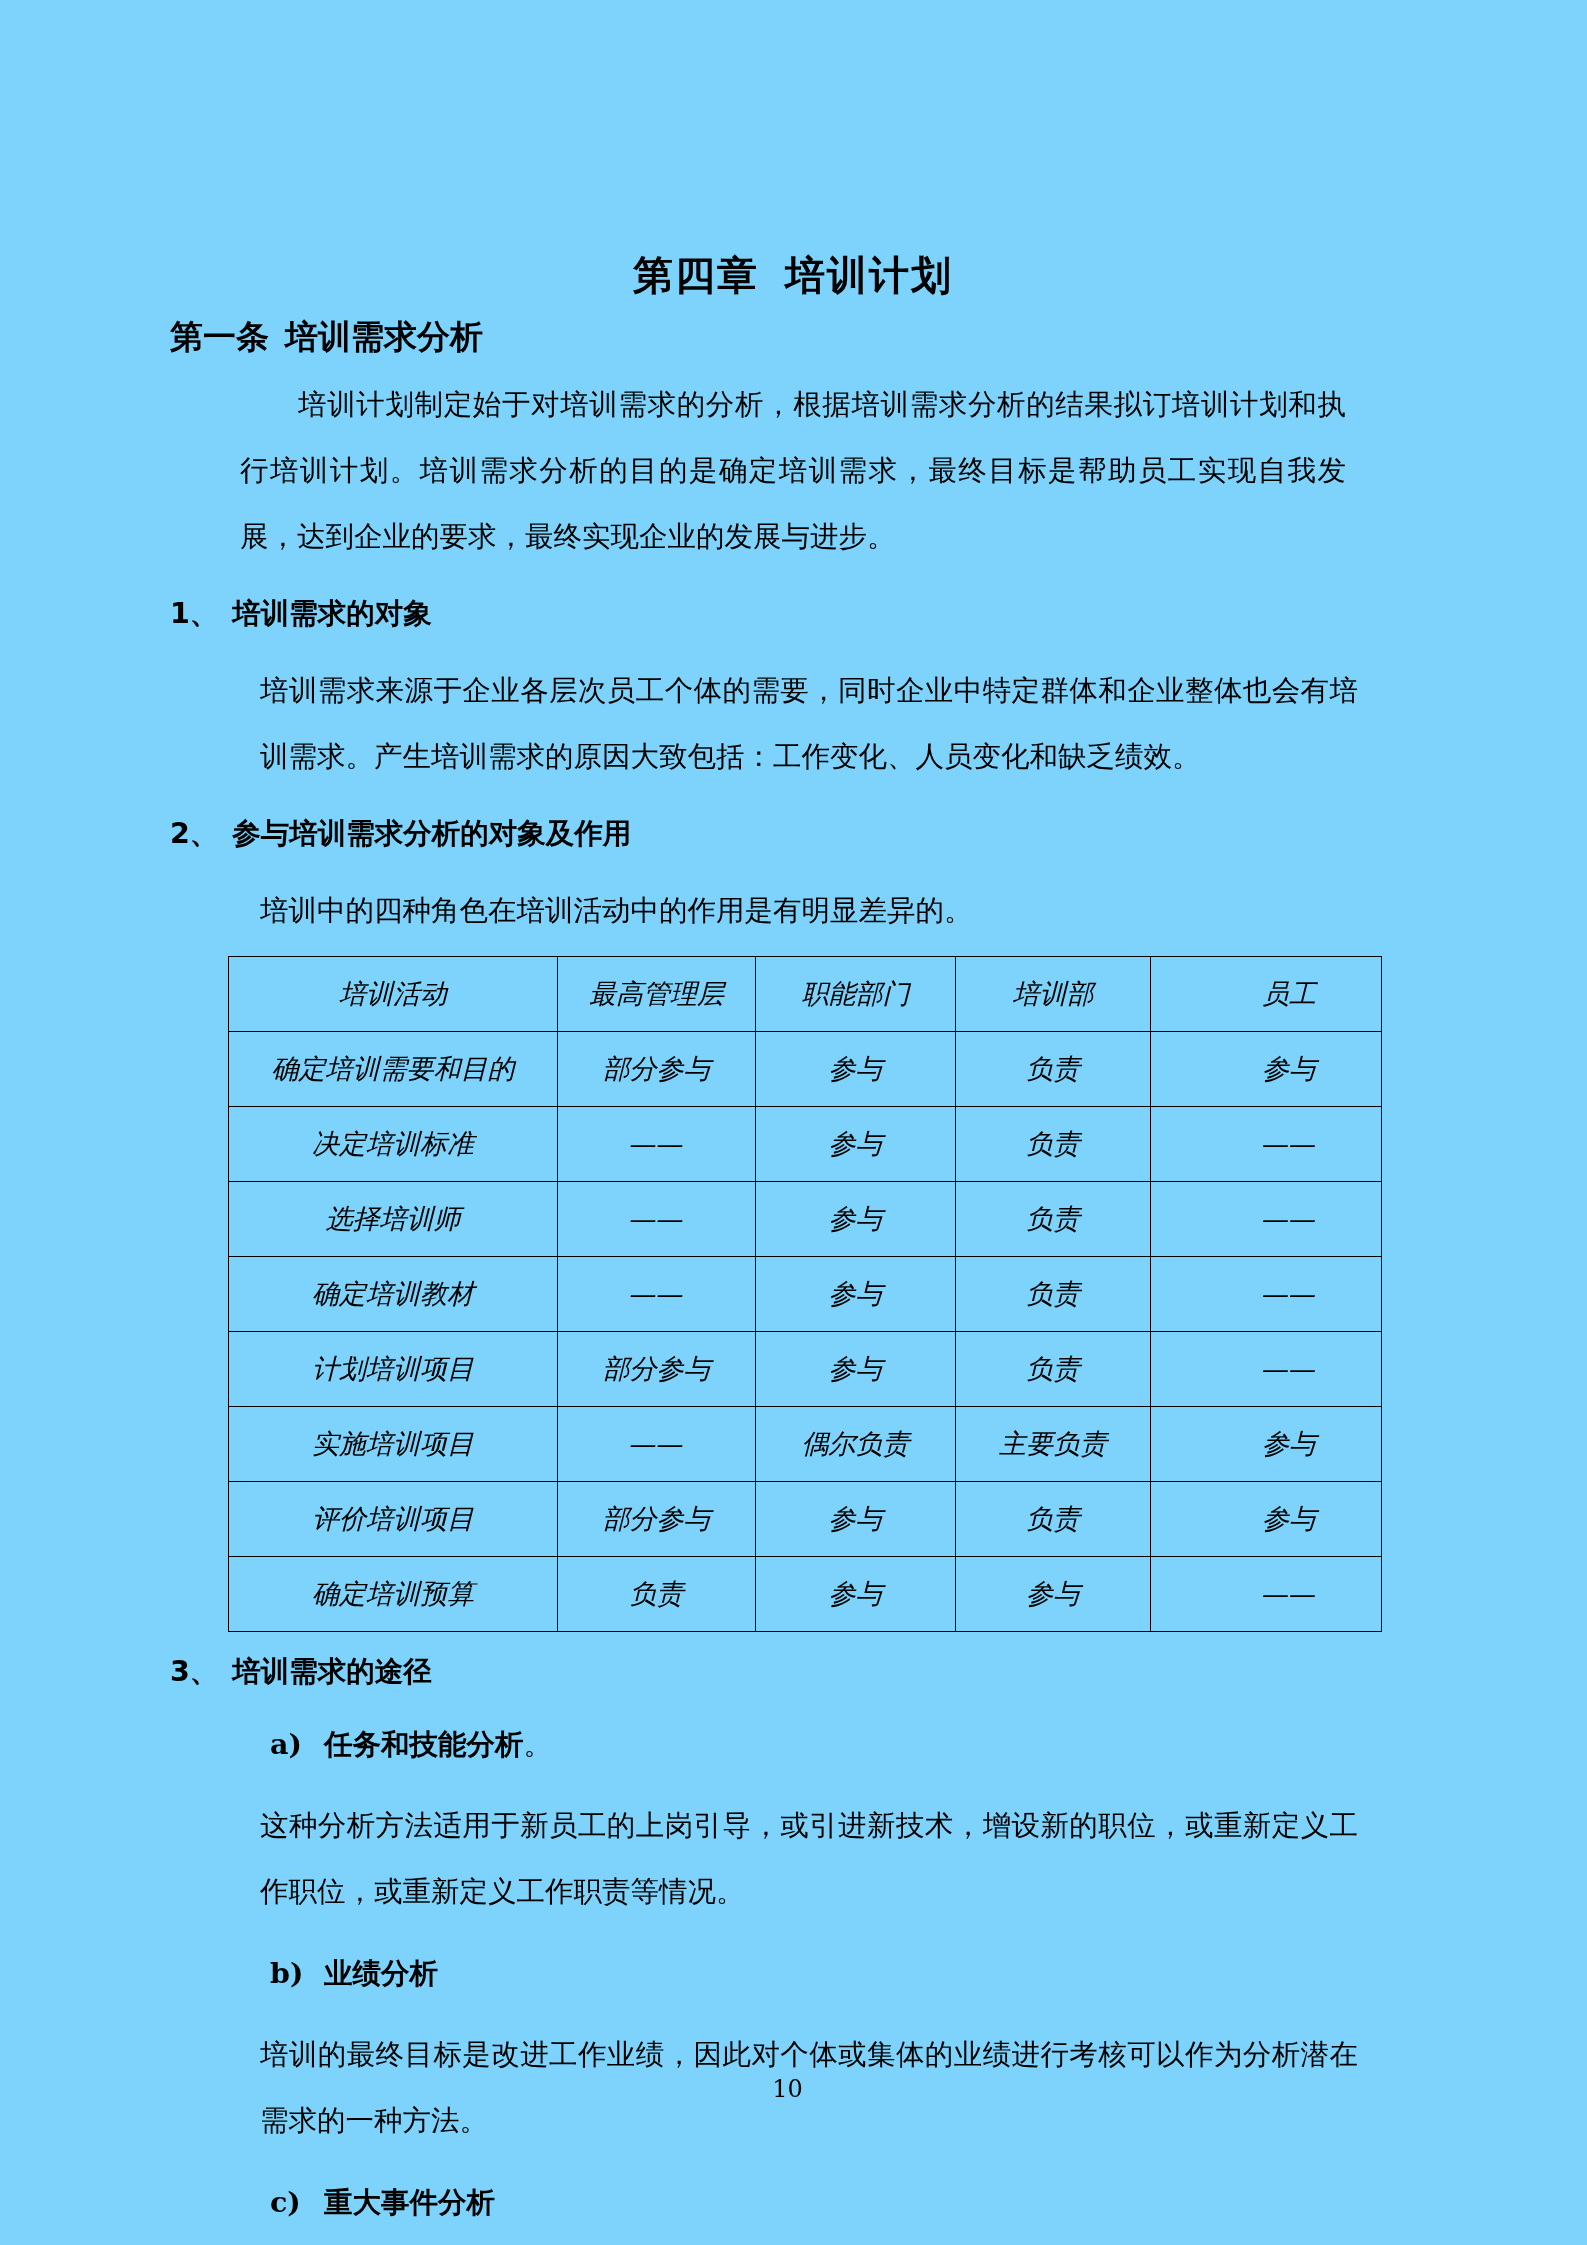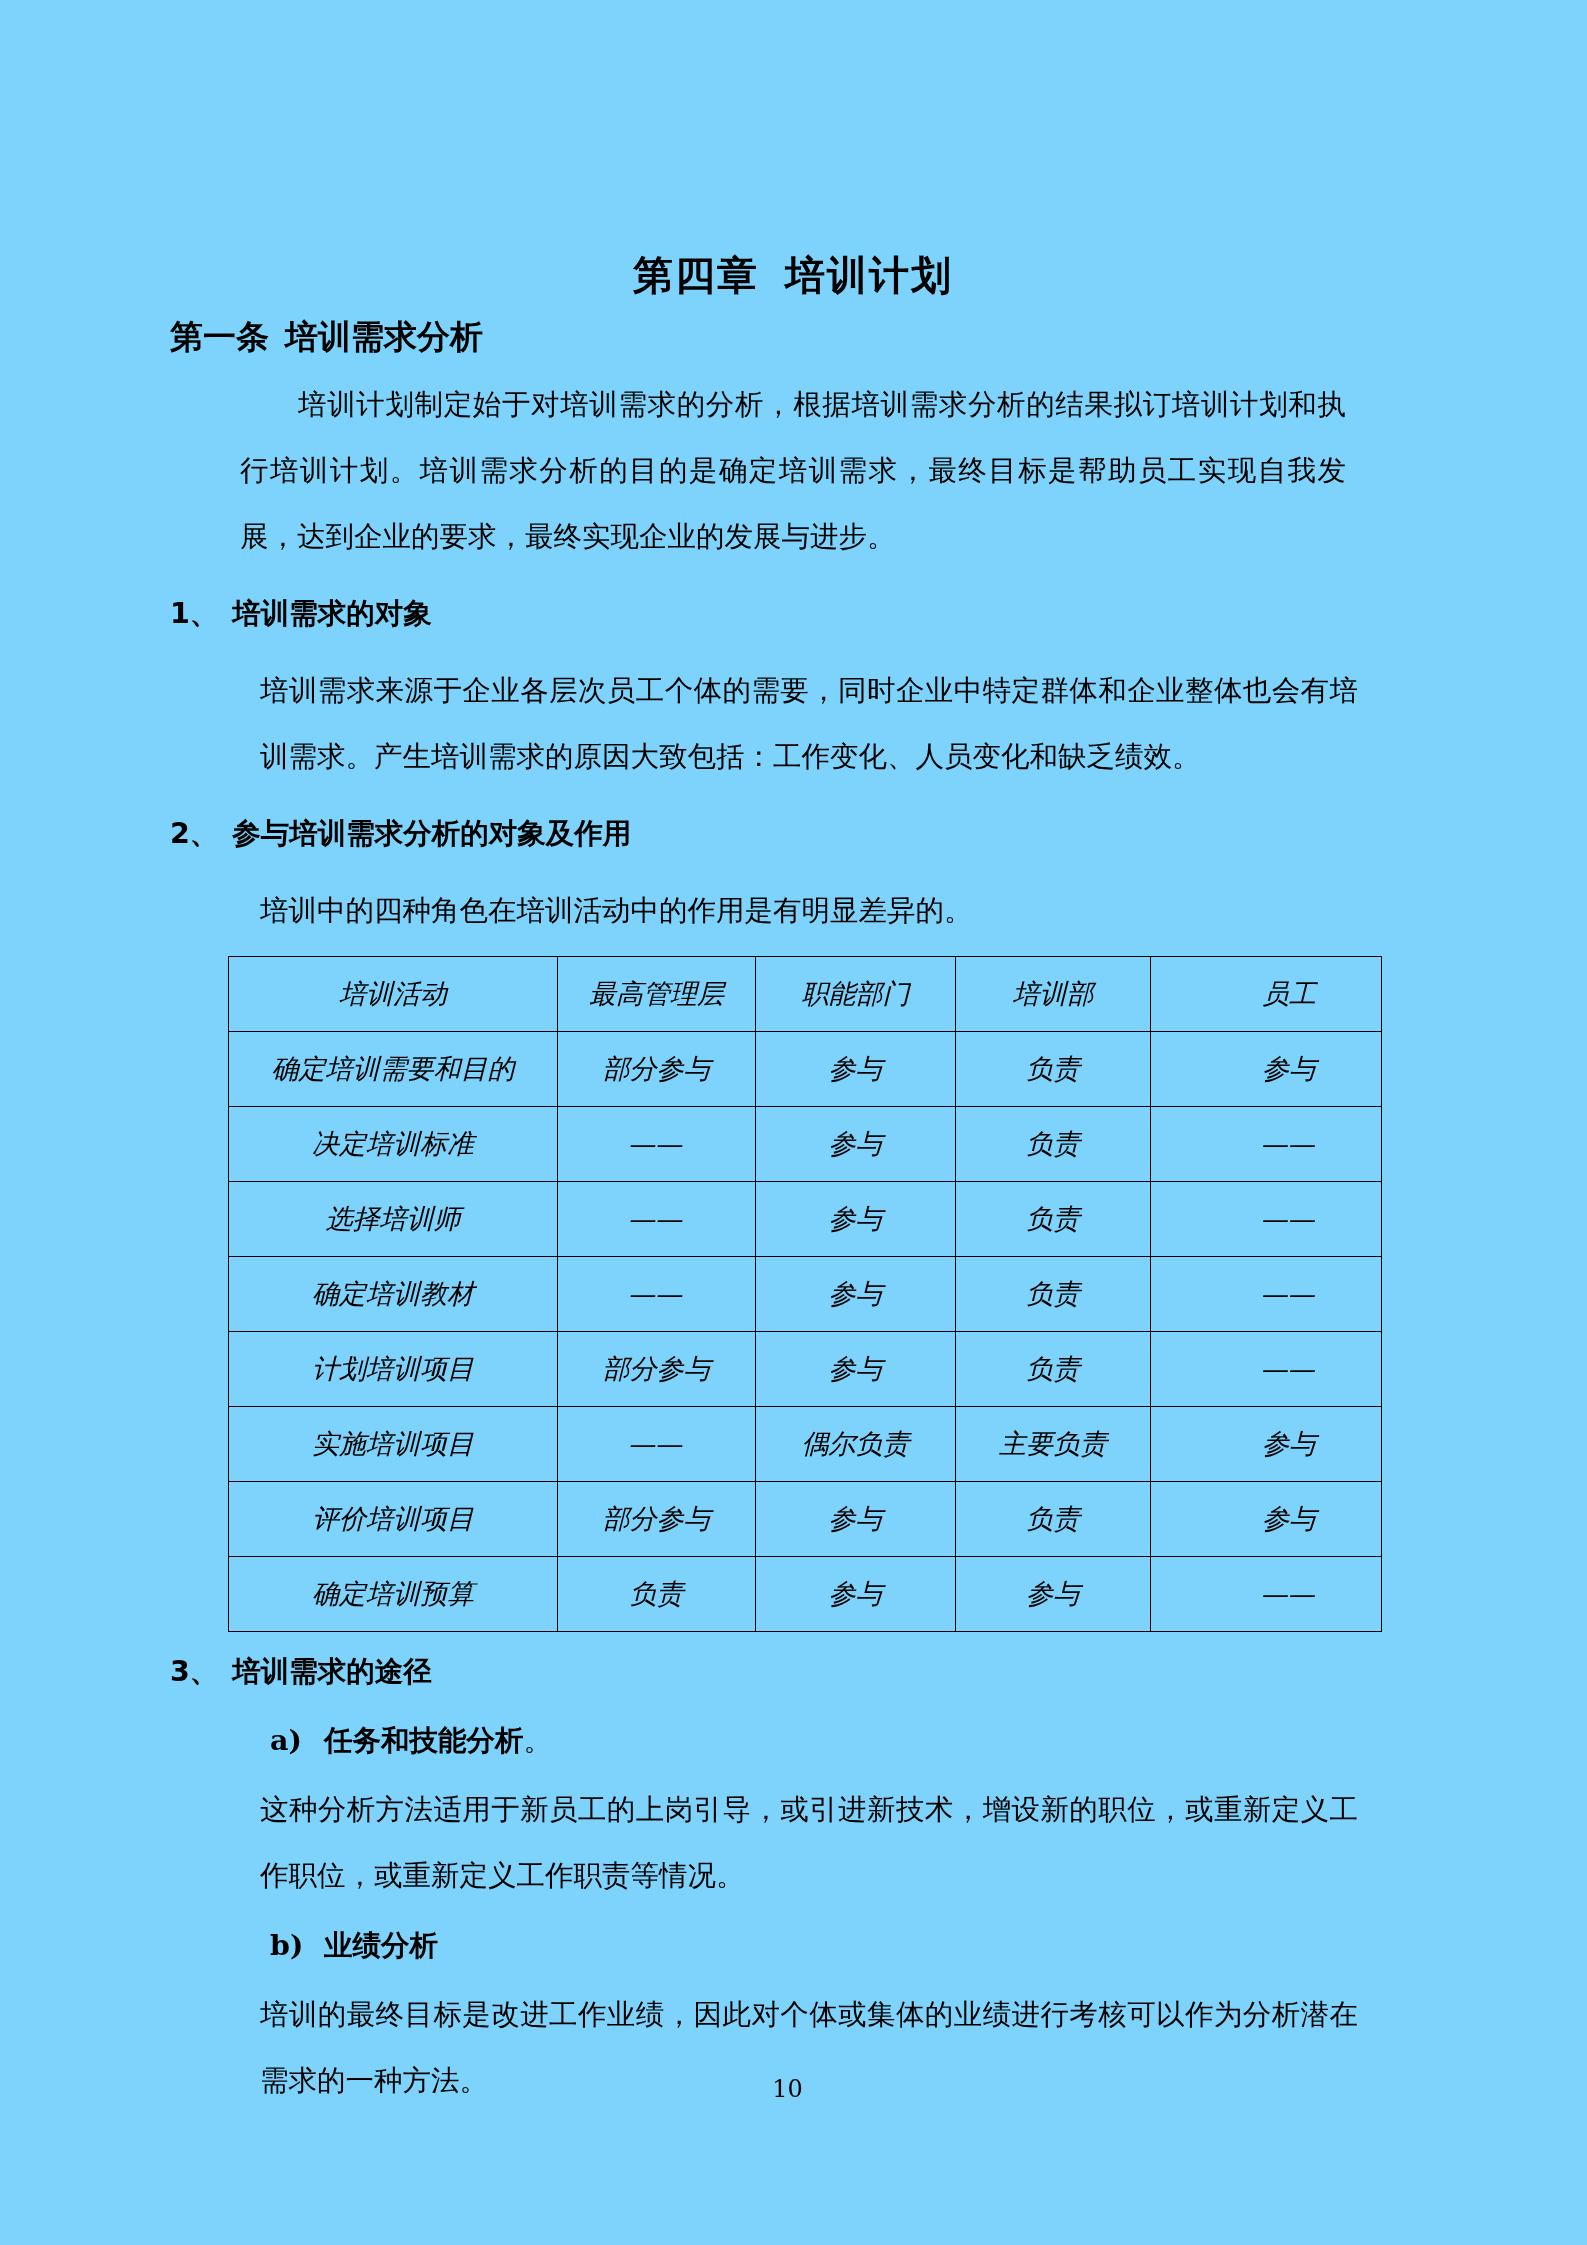--- a/index.html
+++ b/index.html
@@ -72,22 +72,22 @@
     font-family: "DejaVu Sans", "Liberation Sans", sans-serif;
     white-space: nowrap;
   }
   .num-heading .marker { display: inline-block; }
   .num-heading .sp { display: inline-block; width: 14px; }
 
   
   .alpha-heading {
     font-size: 28.5px;
     font-weight: bold;
-    line-height: 40px;
-    margin: 16px;
+    line-height: 72px;
+    margin: 4px;
     margin-left: 42px;
     font-family: "DejaVu Sans", "Liberation Sans", sans-serif;
     white-space: nowrap;
   }
   .alpha-heading .marker {
     display: inline-block;
     min-width: 54px;
     font-family: "DejaVu Serif", "Liberation Serif", serif;
     font-weight: bold;
   }
@@ -229,17 +229,20 @@
     <p class="alpha-heading">
       <span class="marker">a)</span><span>任务和技能分析</span><span class="tail">。</span>
     </p>
     <p class="para sub">这种分析方法适用于新员工的上岗引导，或引进新技术，增设新的职位，或重新定义工作职位，或重新定义工作职责等情况。</p>
 
     <p class="alpha-heading">
       <span class="marker">b)</span><span>业绩分析</span><span class="tail"></span>
     </p>
     <p class="para sub">培训的最终目标是改进工作业绩，因此对个体或集体的业绩进行考核可以作为分析潜在需求的一种方法。</p>
 
+    <p class="alpha-heading">
+      <span class="marker">c)</span><span>重大事件分析</span><span class="tail"></span>
+    </p>
 
   </div>
 
   <div class="page-number">10</div>
 </div>
 
 </body></html>

